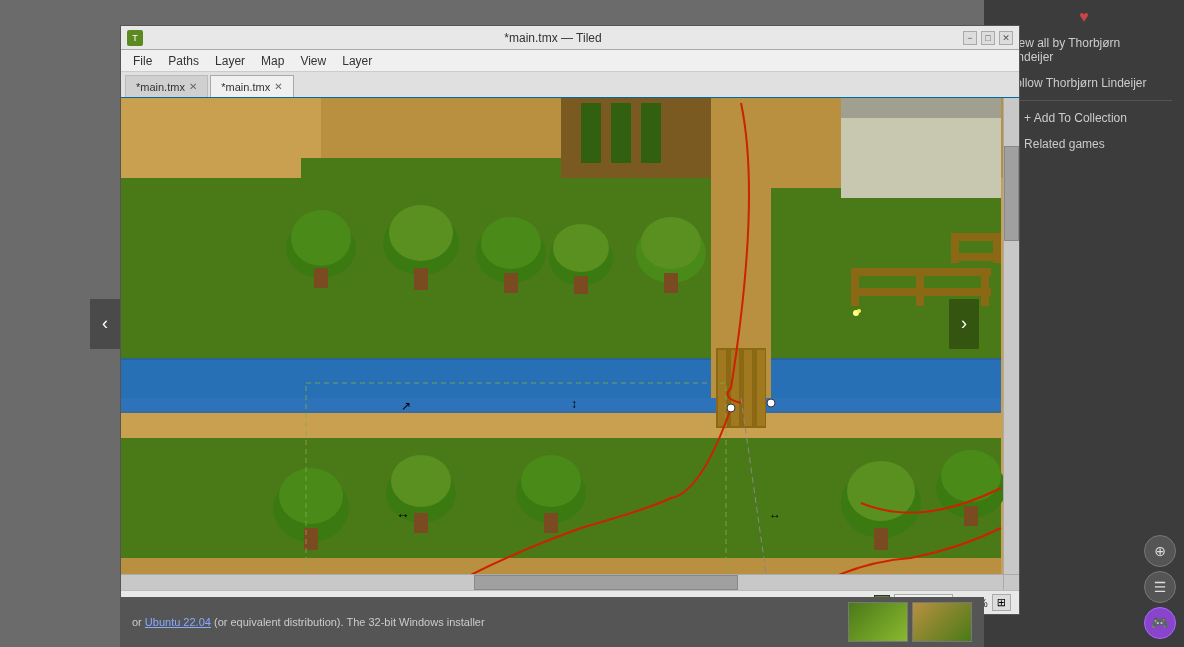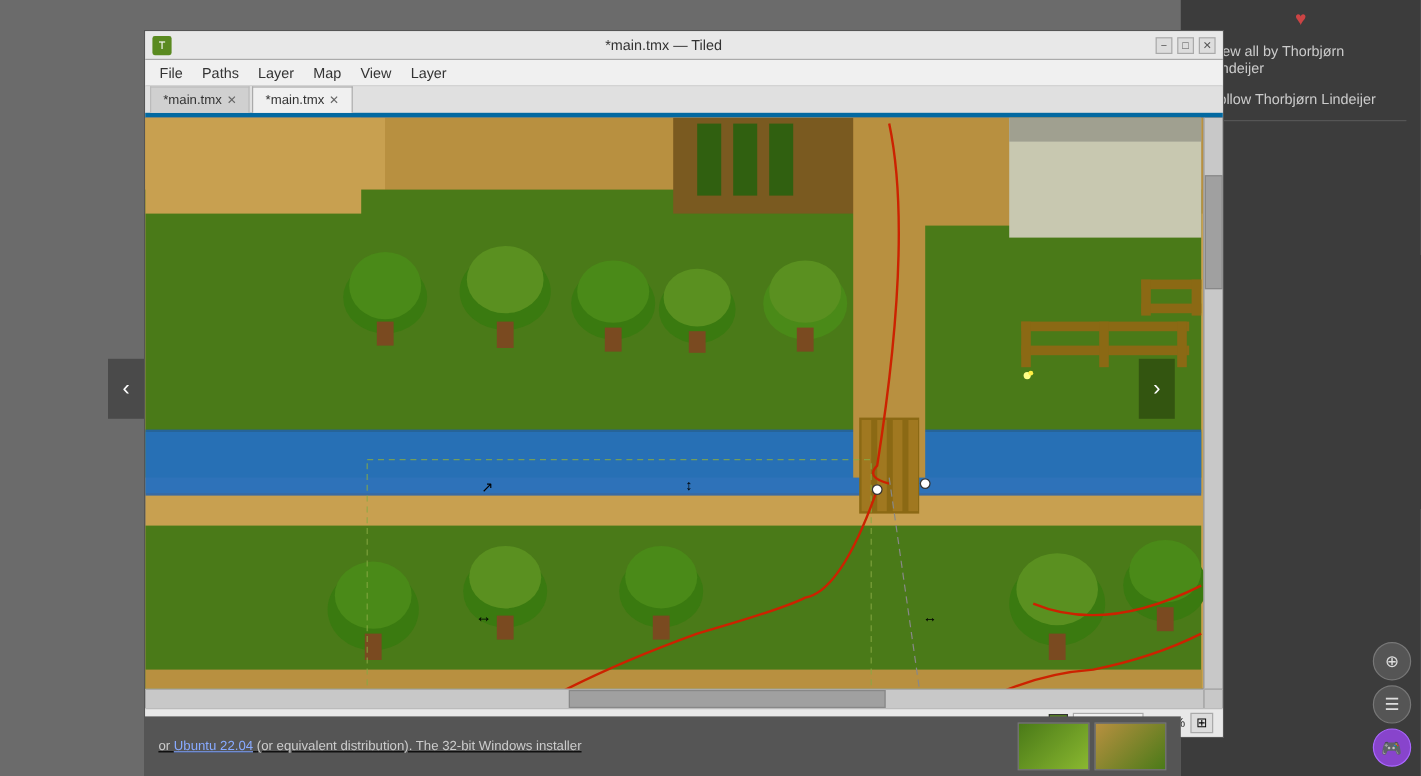--- a/index.html
+++ b/index.html
@@ -104,21 +104,21 @@
       color: #333;
       cursor: pointer;
     }
 
     .tabs-bar {
       background: #e0e0e0;
       height: 26px;
       display: flex;
       align-items: flex-end;
       padding: 0 4px;
-      border-bottom: 4px solid #0369a1;
+      border-bottom: 1px solid #0369a1;
     }
 
     .tab {
       display: flex;
       align-items: center;
       padding: 3px 10px;
       font-size: 11px;
       color: #333;
       background: #d0d0d0;
       border: 1px solid #bbb;
@@ -261,21 +261,20 @@
       position: absolute;
       bottom: 0;
       left: 120px;
       right: 200px;
       height: 50px;
       background: #555;
       display: flex;
       align-items: center;
       padding: 0 12px;
       gap: 8px;
-      text-decoration: underline;
     }
 
     .bottom-thumbnails {
       display: flex;
       gap: 4px;
       margin-left: auto;
     }
     .thumb {
       width: 60px;
       height: 40px;
@@ -336,20 +335,28 @@
     <div class="game-heart">
       <span style="color:#cc4444; font-size:16px;">♥</span>
     </div>
     <div class="sidebar-section">
       <span>View all by Thorbjørn Lindeijer</span>
     </div>
     <div class="sidebar-section">
       <span>Follow Thorbjørn Lindeijer</span>
     </div>
     <div class="sidebar-divider"></div>
+    <div class="sidebar-section">
+      <span style="color:#88aaff;">⊞</span>
+      <span>+ Add To Collection</span>
+    </div>
+    <div class="sidebar-section">
+      <span>⊞</span>
+      <span>Related games</span>
+    </div>
   </div>
 
   <div class="sidebar-bottom-icons">
     <div class="icon-circle">
       <span>⊕</span>
     </div>
     <div class="icon-circle">
       <span>☰</span>
     </div>
     <div class="icon-circle" style="background:#8844cc; border-color:#aa66ff;">

